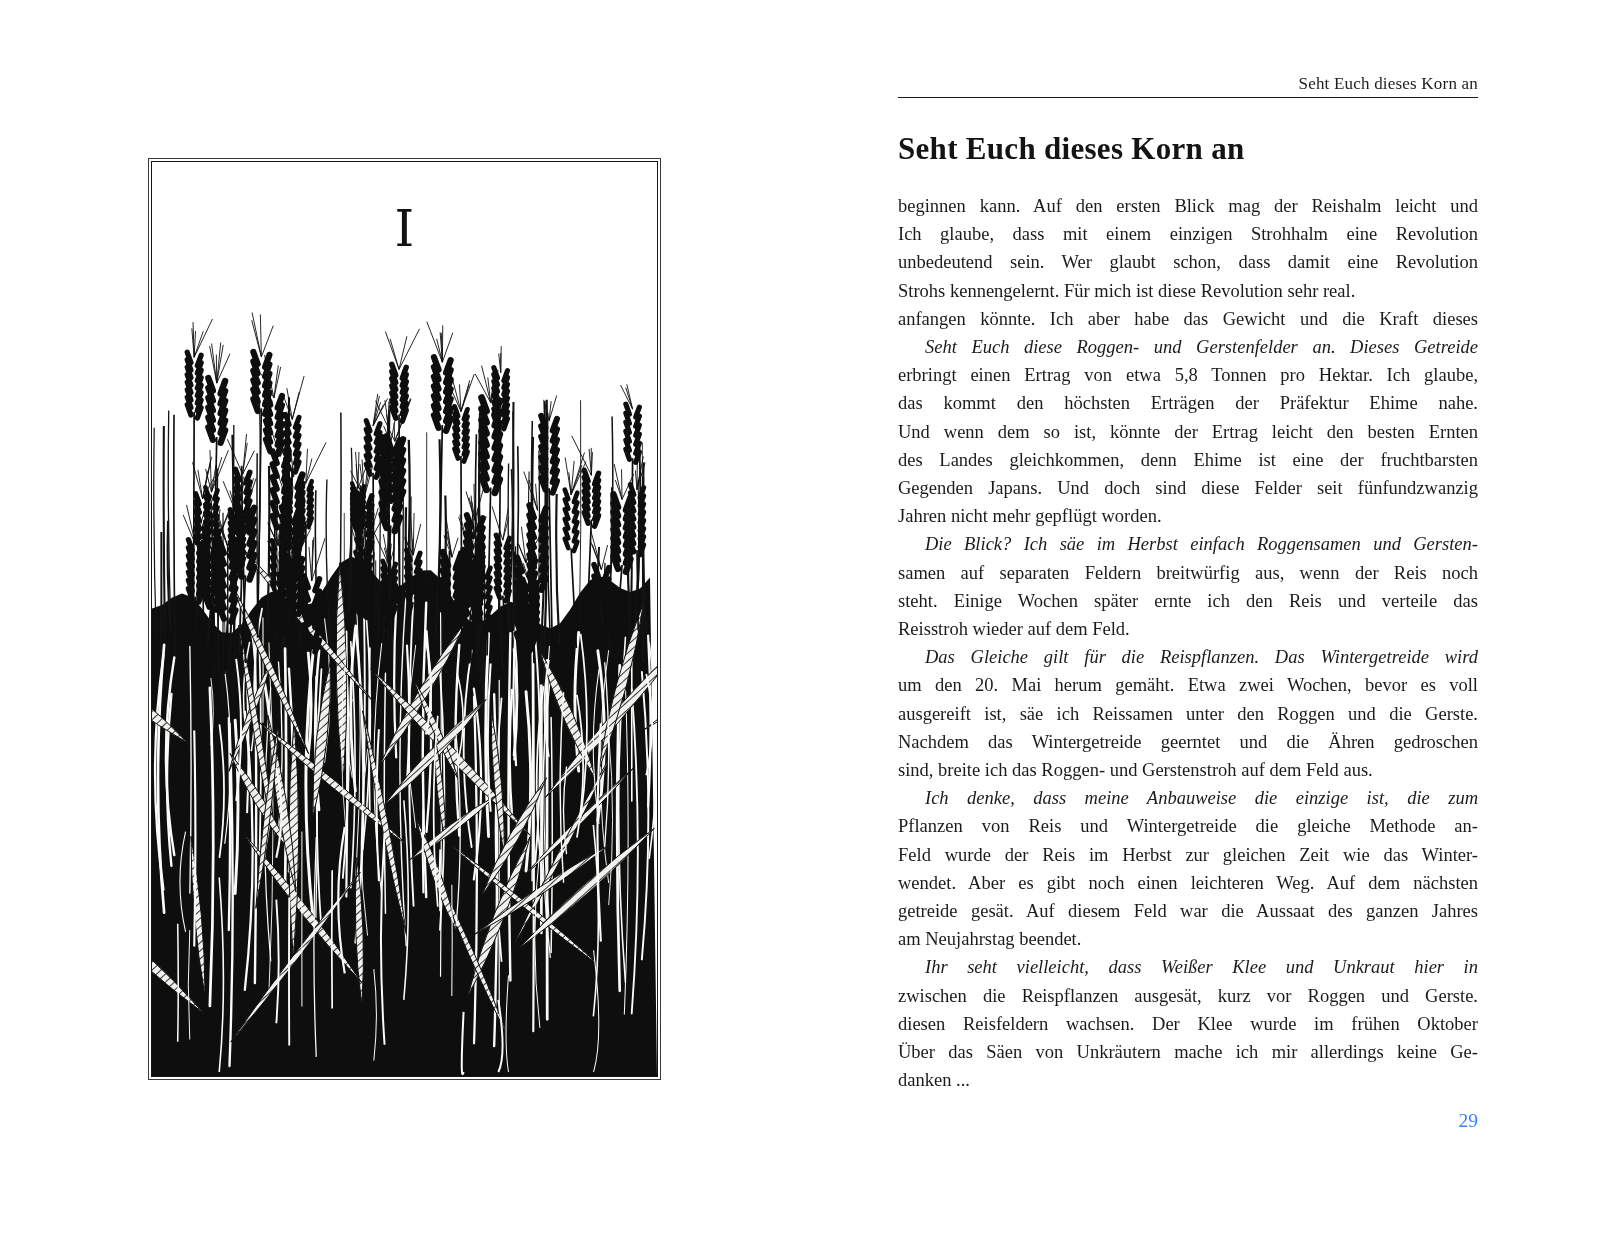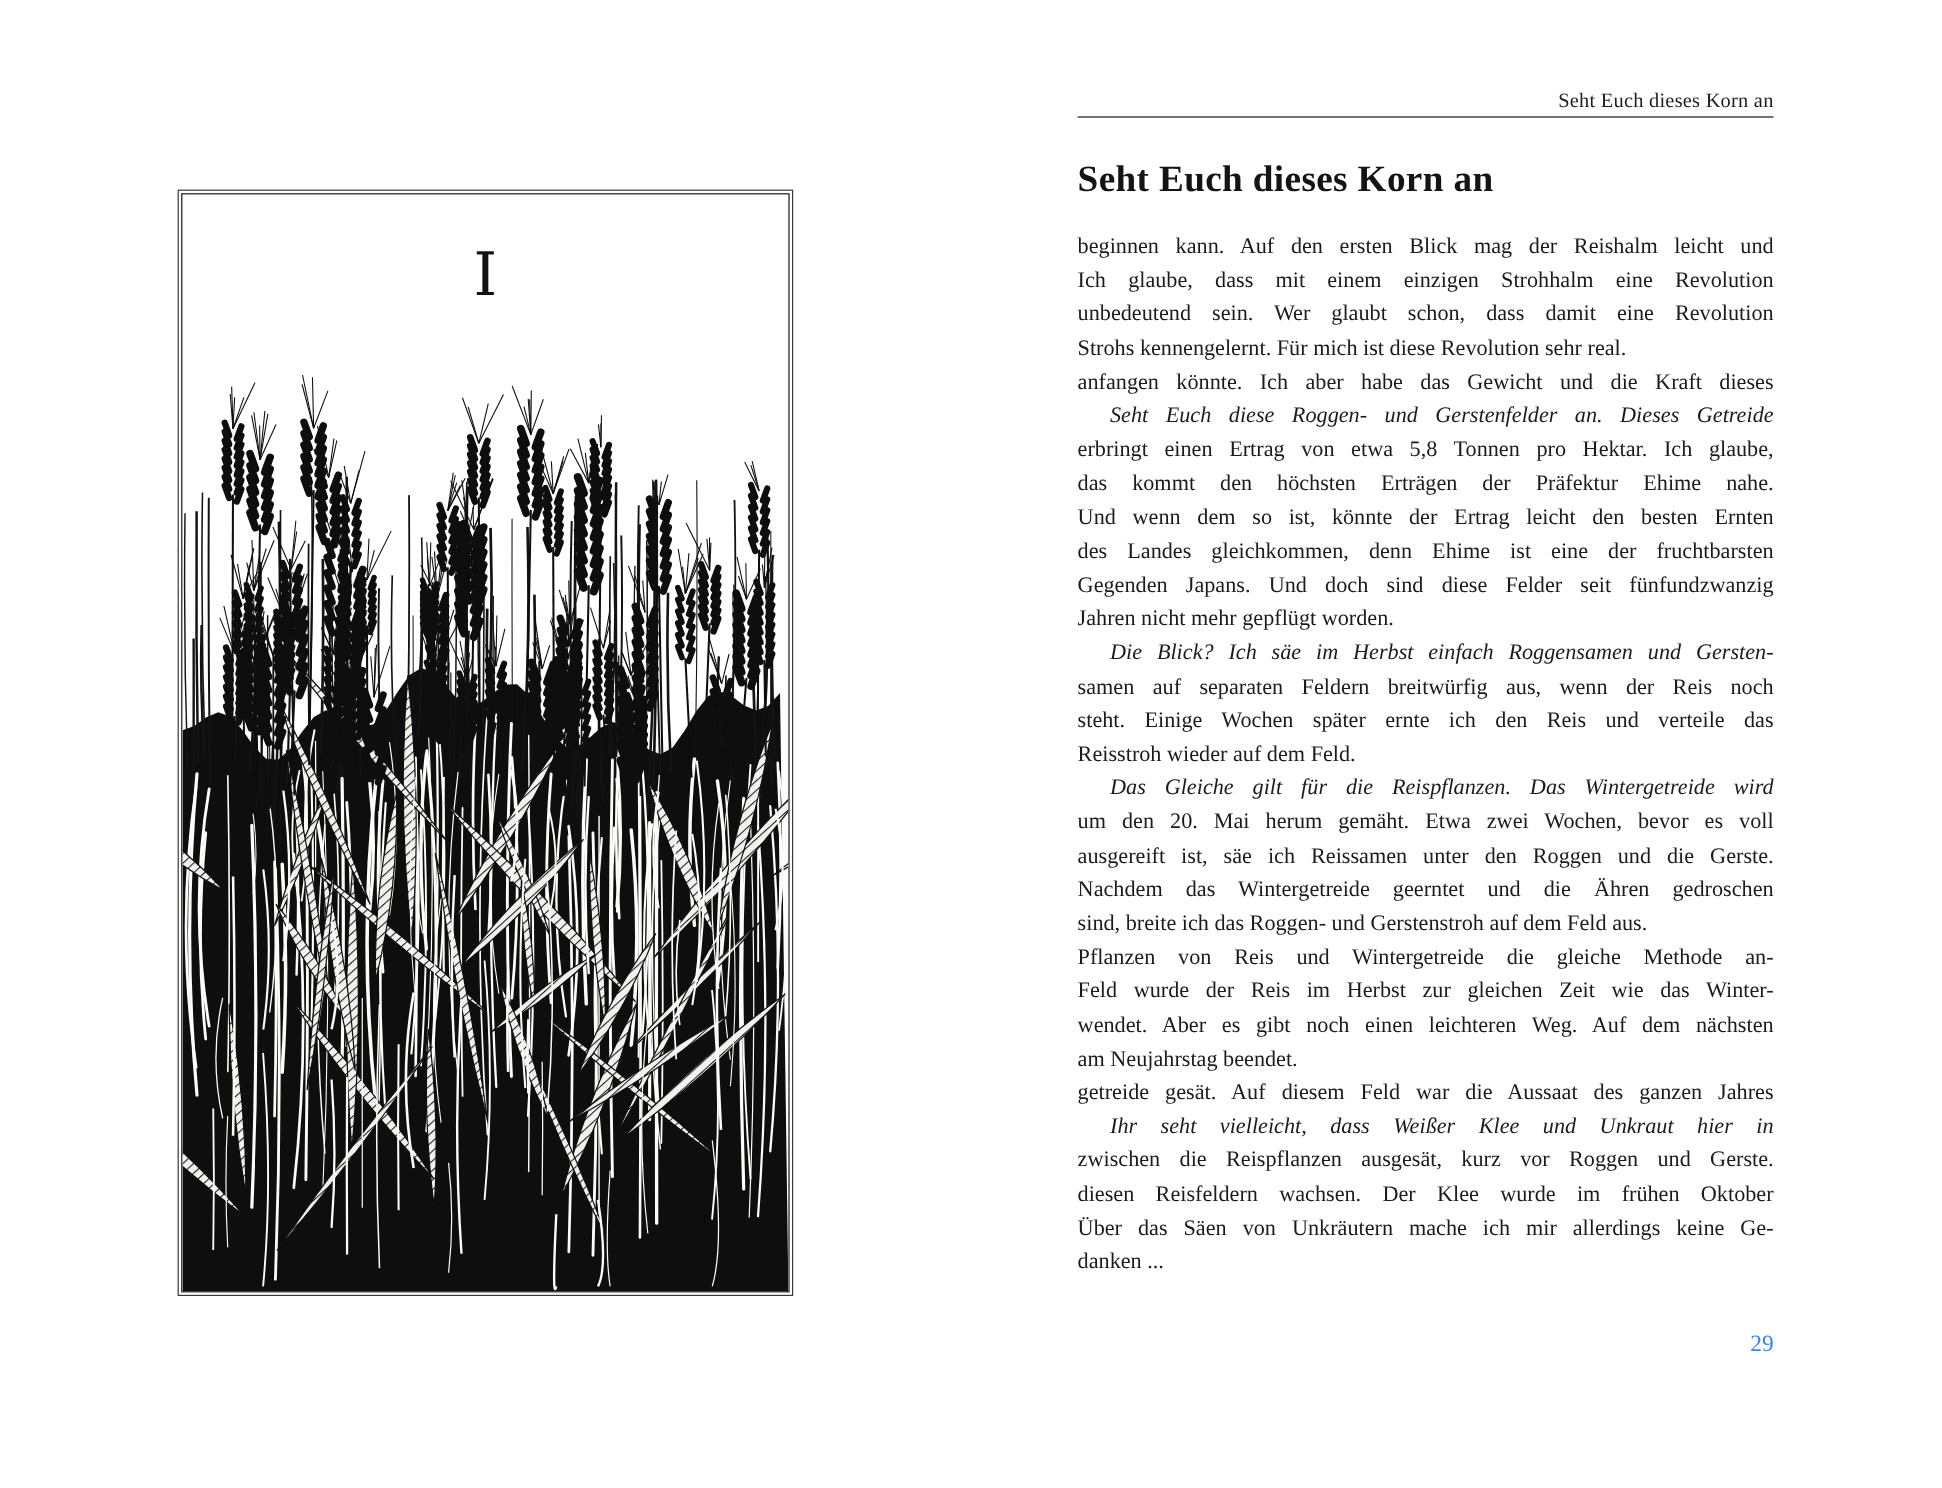--- a/index.html
+++ b/index.html
@@ -1432,25 +1432,26 @@
         <div class="line last">Reisstroh wieder auf dem Feld.</div>
       </div>
       <div>
         <div class="line indent">Das Gleiche gilt für die Reispflanzen. Das Wintergetreide wird</div>
         <div class="line">um den 20. Mai herum gemäht. Etwa zwei Wochen, bevor es voll</div>
         <div class="line">ausgereift ist, säe ich Reissamen unter den Roggen und die Gerste.</div>
         <div class="line">Nachdem das Wintergetreide geerntet und die Ähren gedroschen</div>
         <div class="line last">sind, breite ich das Roggen- und Gerstenstroh auf dem Feld aus.</div>
       </div>
       <div>
+        <div class="line indent">Ich denke, dass meine Anbauweise die einzige ist, die zum</div>
         <div class="line">Pflanzen von Reis und Wintergetreide die gleiche Methode an-</div>
         <div class="line">Feld wurde der Reis im Herbst zur gleichen Zeit wie das Winter-</div>
         <div class="line">wendet. Aber es gibt noch einen leichteren Weg. Auf dem nächsten</div>
+        <div class="line">getreide gesät. Auf diesem Feld war die Aussaat des ganzen Jahres</div>
         <div class="line last">am Neujahrstag beendet.</div>
-        <div class="line">getreide gesät. Auf diesem Feld war die Aussaat des ganzen Jahres</div>
       </div>
       <div>
         <div class="line indent">Ihr seht vielleicht, dass Weißer Klee und Unkraut hier in</div>
         <div class="line">zwischen die Reispflanzen ausgesät, kurz vor Roggen und Gerste.</div>
         <div class="line">diesen Reisfeldern wachsen. Der Klee wurde im frühen Oktober</div>
         <div class="line">Über das Säen von Unkräutern mache ich mir allerdings keine Ge-</div>
         <div class="line last">danken ...</div>
       </div>
     </div>
   <div class="page-number">29</div>

